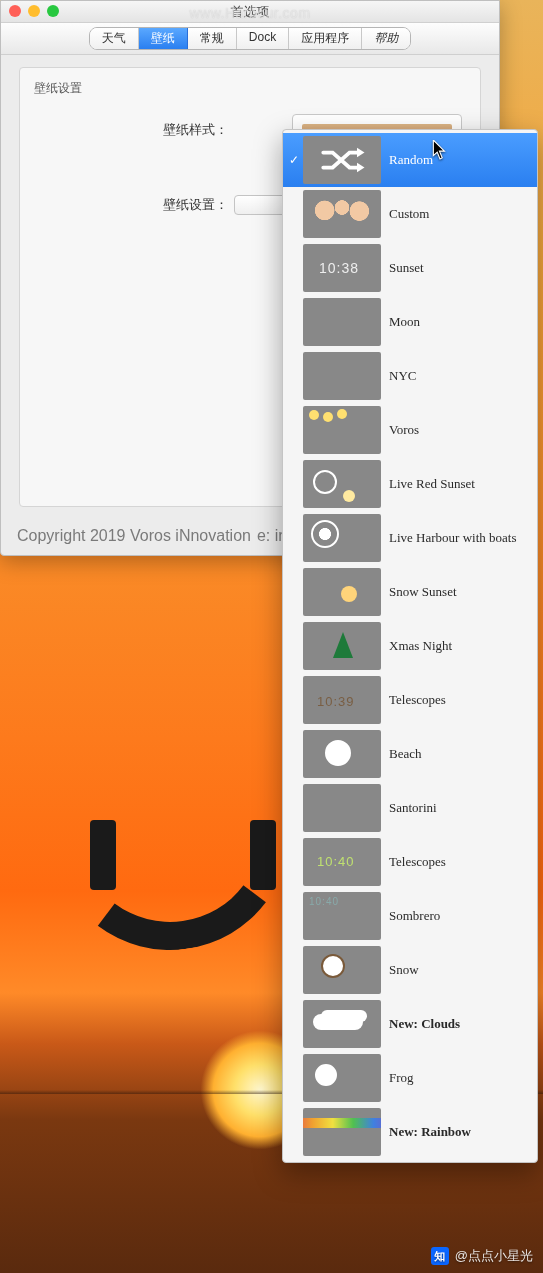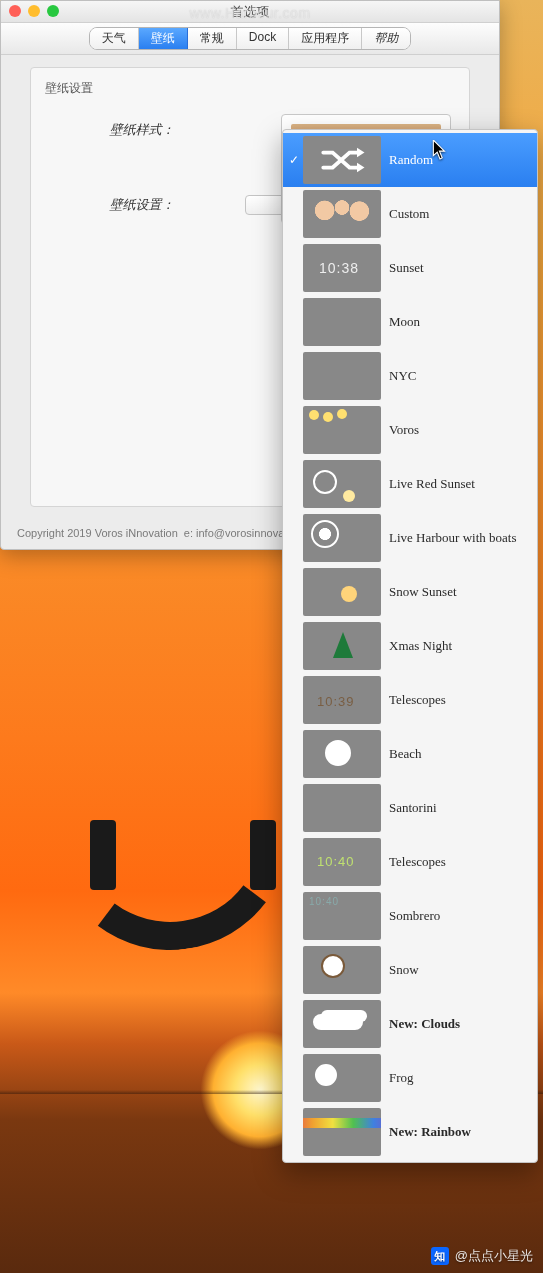--- a/index.html
+++ b/index.html
@@ -61,48 +61,48 @@
     padding: 2px 12px; font-size: 12px; color: #333; border-right: 1px solid #c8c8c8;
     background: linear-gradient(#ffffff,#f0f0f0);
     cursor: default;
   }
   .seg .tab:last-child { border-right: none; font-style: italic; }
   .seg .tab.sel {
     background: linear-gradient(#5aa8ff,#2a7ff0); color: #fff;
     border-right: 1px solid #2a6ed8;
   }
 
-  .pane { padding: 12px 29px 14px; }
+  .pane { padding: 12px 18px 14px; }
   .group {
     border: 1px solid #d5d5d5; border-radius: 4px; background: #f7f7f7;
     padding: 12px 14px 20px; min-height: 440px; position: relative;
   }
   .group-title { font-size: 12px; color: #555; margin-bottom: 24px; }
   .row { display: flex; align-items: center; margin-bottom: 56px; }
-  .row .lbl { width: 200px; text-align: center; font-size: 13px; color: #333; padding-right: 6px; font-style: italic; }
+  .row .lbl { width: 200px; text-align: right; font-size: 13px; color: #333; padding-right: 6px; }
   .preview {
     width: 170px; height: 110px; border: 1px solid #c9c9c9; border-radius: 4px;
     background: #fff; position: absolute; right: 18px; top: 46px;
     display: flex; align-items: center; justify-content: center; overflow: hidden;
   }
   .preview-inner {
     width: 150px; height: 90px; border-radius: 2px; overflow: hidden;
     background: linear-gradient(180deg,#dcb586 0%, #c78150 30%, #8a4e33 55%, #3a5560 70%, #465a66 100%);
     position: relative;
   }
   .preview-inner::after {
     content: ""; position: absolute; inset: 0;
     background: radial-gradient(70% 40% at 50% 35%, rgba(255,255,255,.4), rgba(0,0,0,0) 60%);
   }
   .change-btn {
     width: 54px; height: 20px; border: 1px solid #c4c4c4; border-radius: 4px;
     background: linear-gradient(#ffffff,#efefef);
   }
 
-  .footer { font-size: 11px; color: #7a7a7a; padding: 6px 16px 10px; display: flex; gap: 6px; }
+  .footer { font-size: 16px; color: #7a7a7a; padding: 6px 16px 10px; display: flex; gap: 6px; }
 
   
   .popover {
     position: absolute; left: 282px; top: 129px; width: 256px;
     background: #f5f5f5; border: 1px solid #c4c4c4; border-radius: 4px;
     box-shadow: 0 10px 28px rgba(0,0,0,.35);
     padding: 3px 0; z-index: 50;
   }
   .opt {
     display: flex; align-items: center; padding: 2px 8px 2px 4px; height: 54px;

